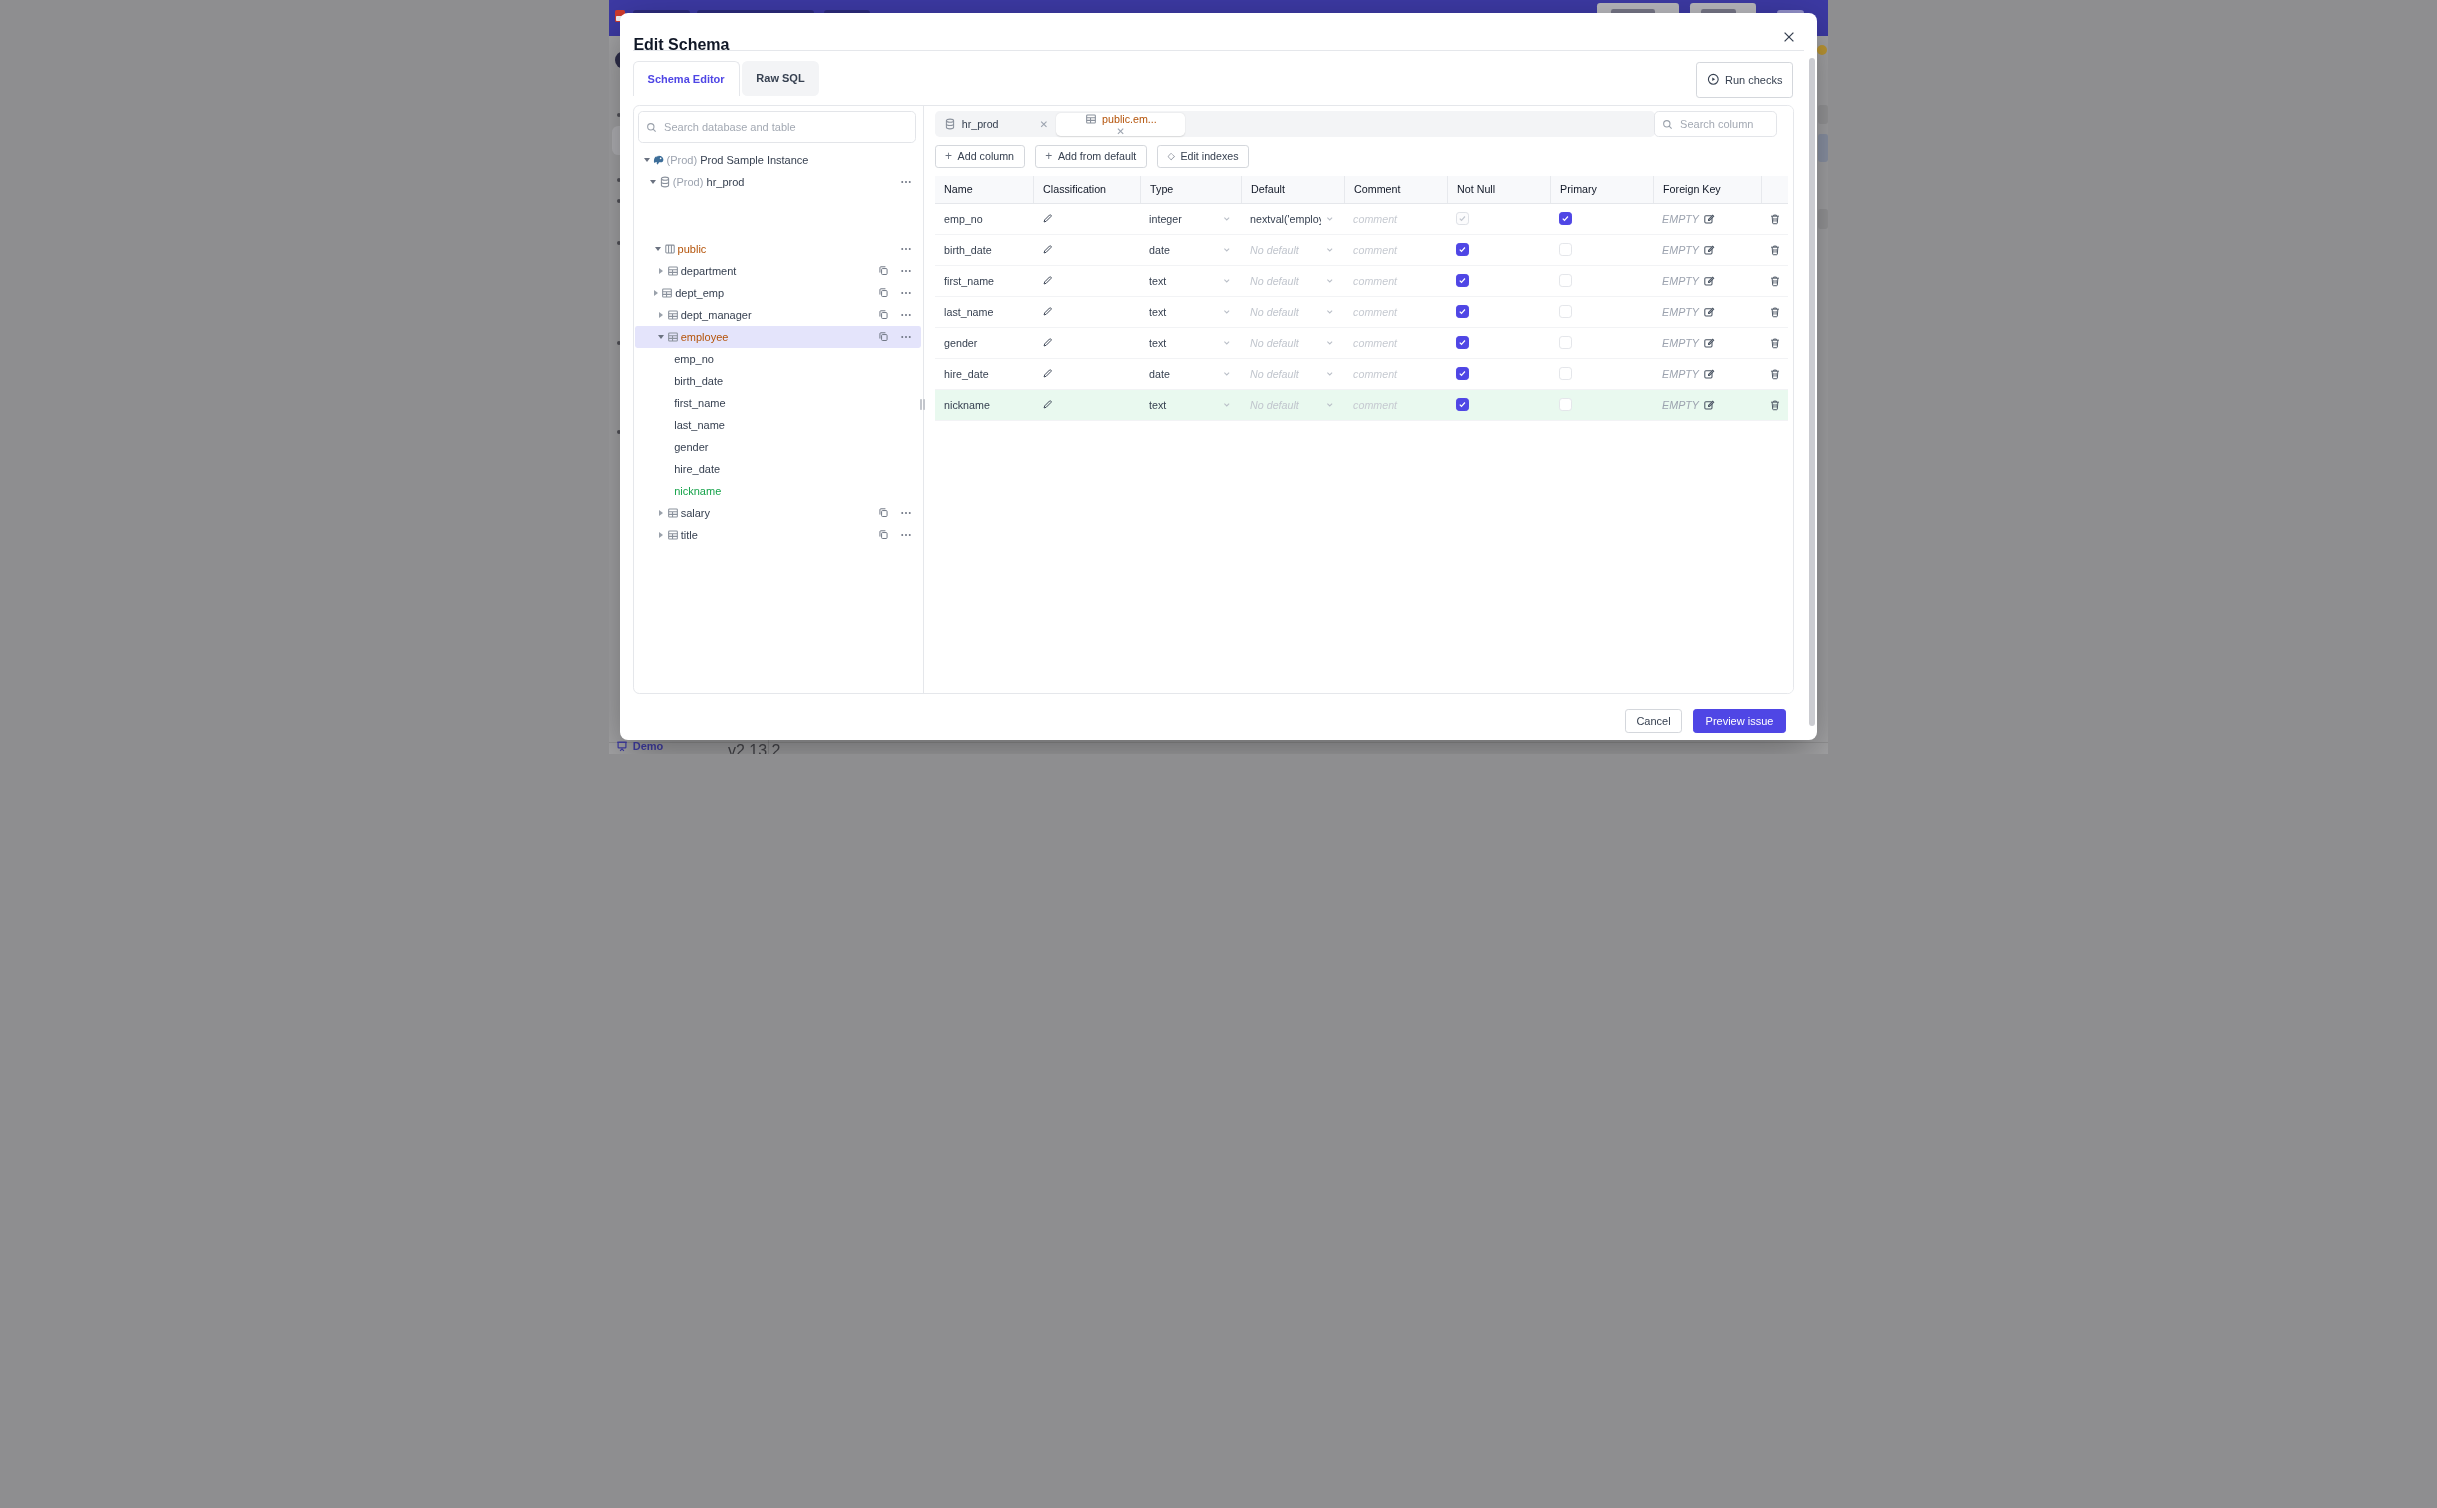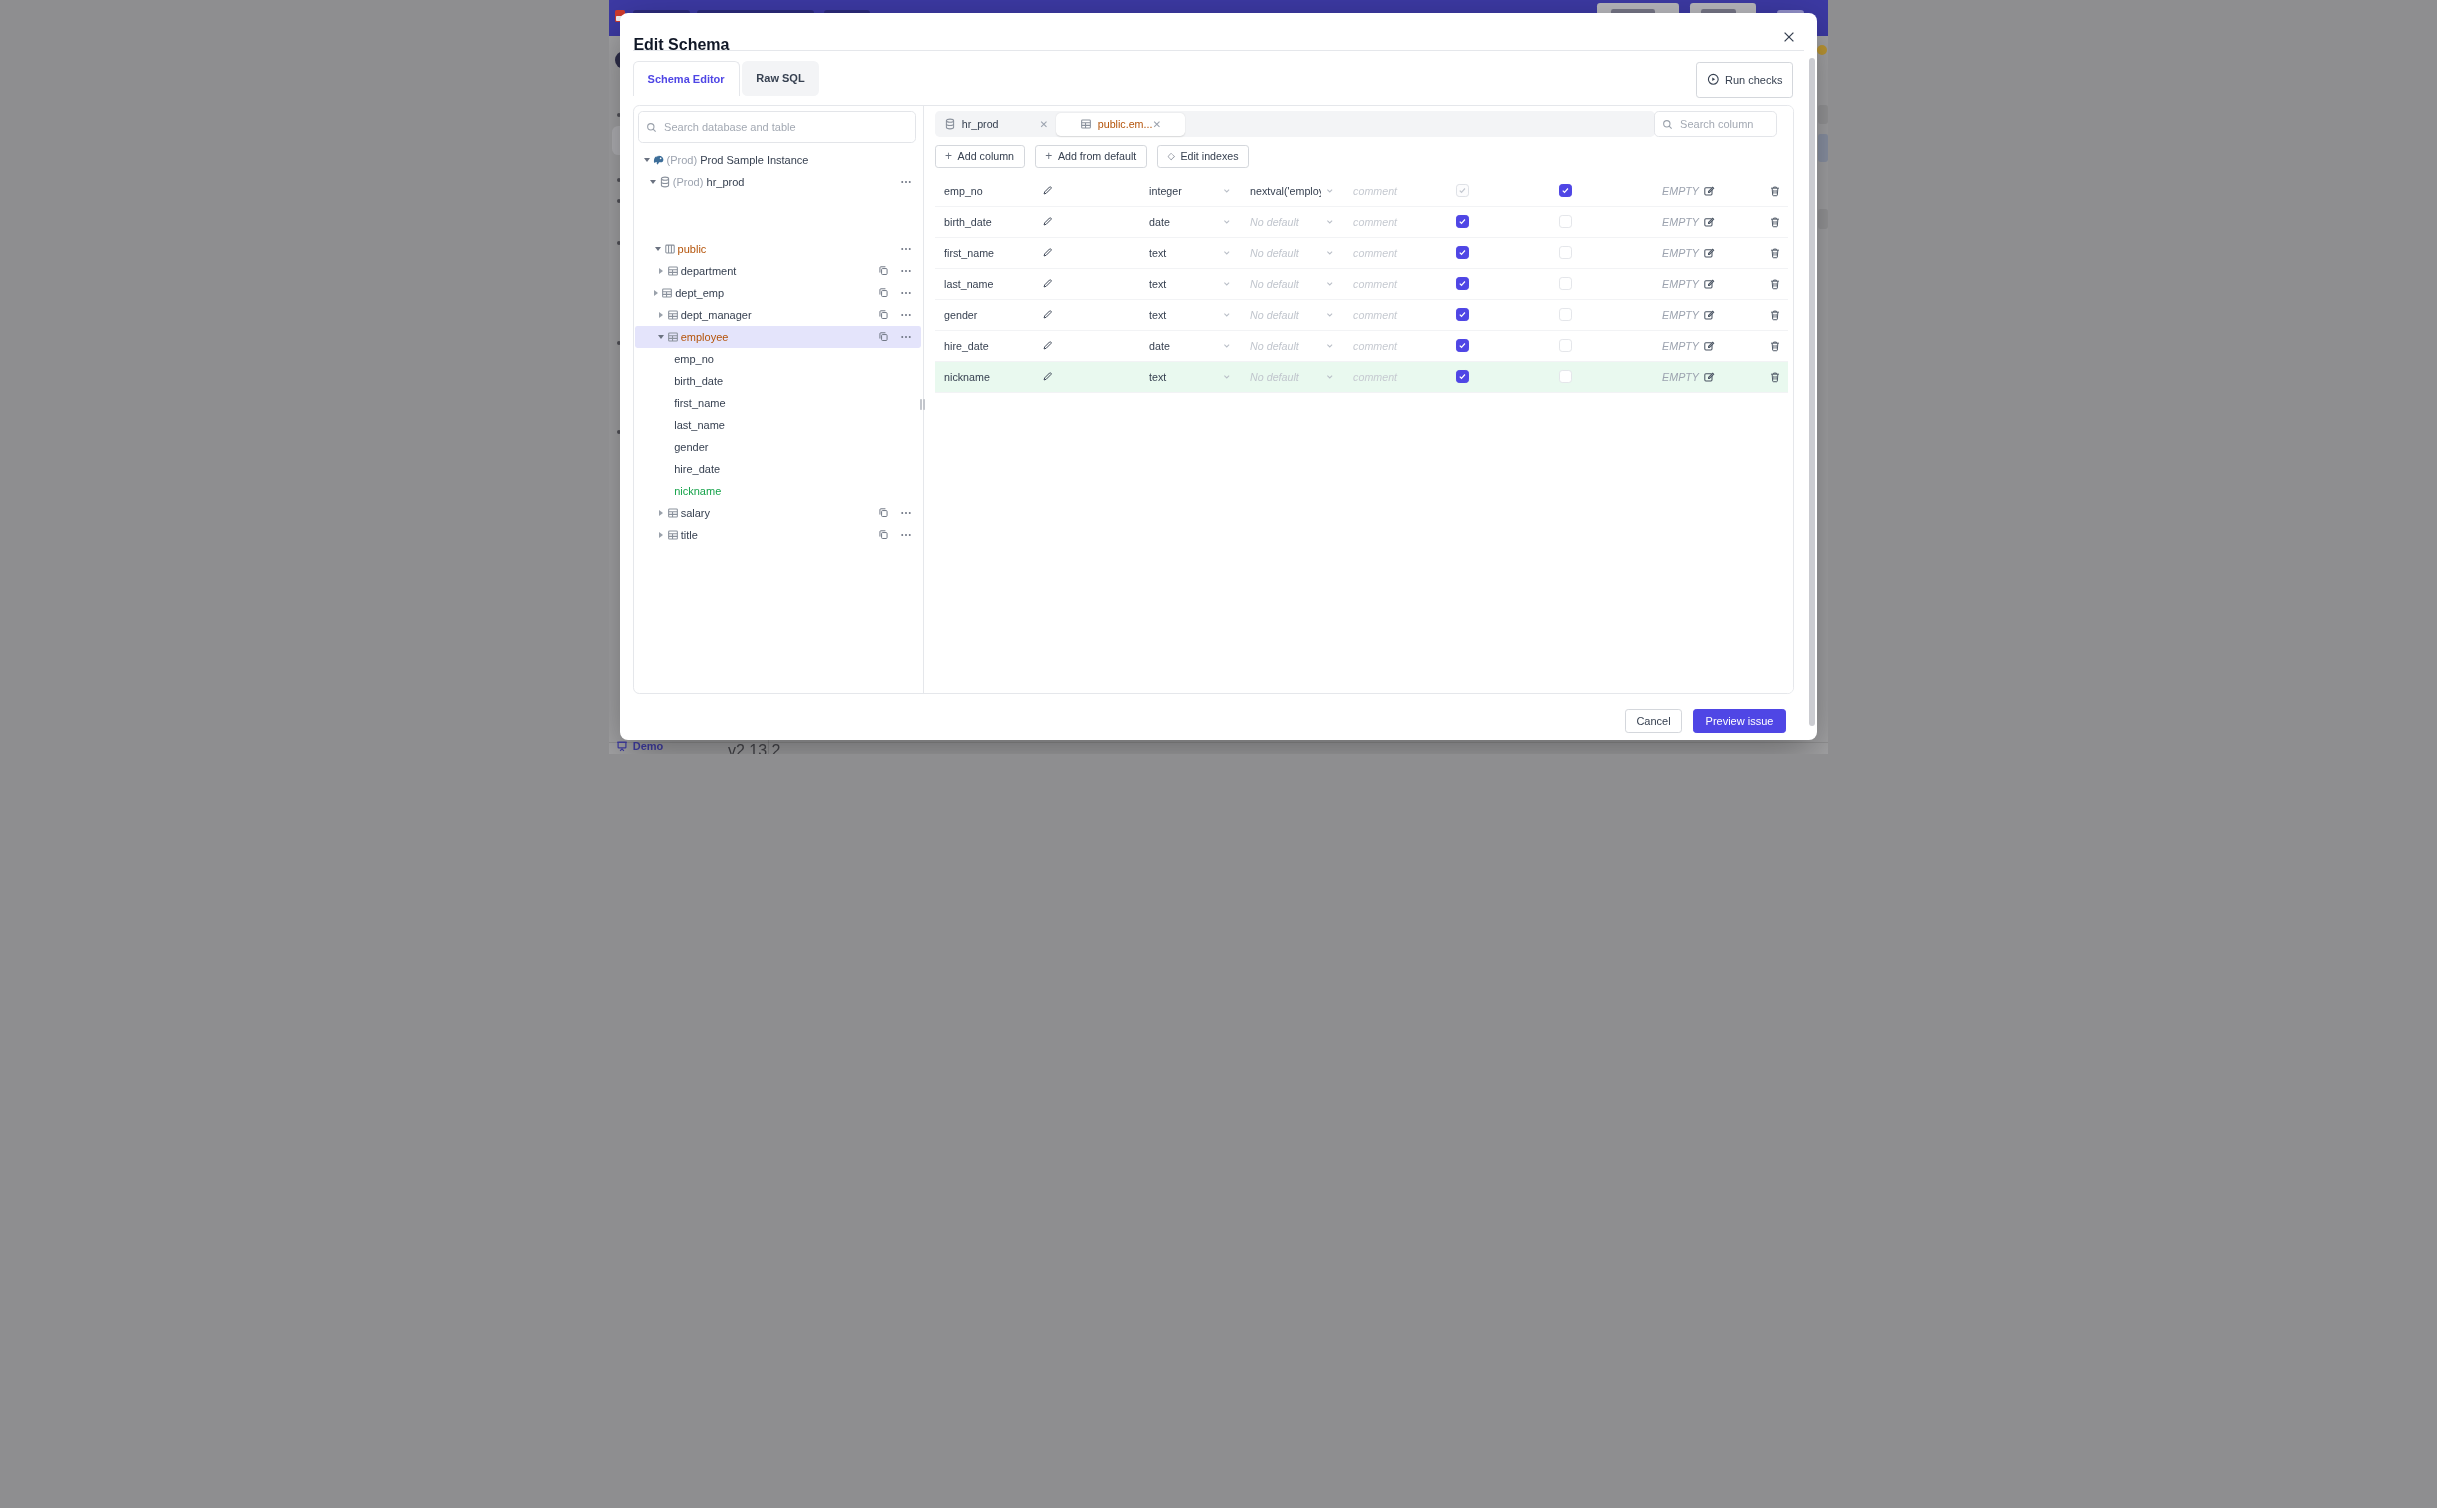--- a/index.html
+++ b/index.html
@@ -58,21 +58,21 @@
   .tree-label.amber{color:#b45309;}
   .tree-label.green{color:#16a34a;}
   .tree-actions{margin-left:auto;display:flex;align-items:center;gap:10.3px;color:#6b7280;}
   .icon-btn{display:flex;align-items:center;justify-content:center;cursor:pointer;color:#6b7280;}
 
   .main{flex:1;position:relative;background:#fff;}
   .chipbar{position:absolute;left:11px;top:5.5px;width:720px;height:26px;background:#f3f4f6;border-radius:4.7px;display:flex;align-items:center;padding:0 1.6px;}
   .chip{display:flex;align-items:center;font-size:10.7px;cursor:pointer;}
   .chip-plain{width:120px;padding:0 8px;color:#374151;justify-content:space-between;}
   .chip-left{display:flex;align-items:center;gap:5.5px;}
-  .chip-active{width:129px;height:23px;background:#fff;border-radius:4.7px;box-shadow:0 0.8px 1.6px rgba(0,0,0,.12);padding:0 8px;justify-content:center;color:#b45309;}
+  .chip-active{width:129px;height:23px;background:#fff;border-radius:4.7px;box-shadow:0 0.8px 1.6px rgba(0,0,0,.12);padding:0 8px;justify-content:space-between;color:#b45309;flex-direction:column;}
   .chip-x{color:#9ca3af;font-size:10.3px;}
   .col-search{position:absolute;left:730px;top:5.5px;width:123px;height:26px;border:0.8px solid #e3e5e9;border-radius:4.7px;display:flex;align-items:center;padding:0 7px;gap:5.5px;color:#9aa1ab;background:#fff;}
   .col-search input{border:none;outline:none;width:100%;font-size:11px;font-family:inherit;background:transparent;}
   .col-search input::placeholder{color:#a3a9b3;}
 
   .actions-row{position:absolute;left:11px;top:39px;display:flex;gap:10.3px;}
   .action-btn{height:23px;display:flex;align-items:center;gap:5.5px;padding:0 9.5px;border:0.8px solid #d4d7dc;border-radius:3.2px;background:#fff;font-size:10.7px;color:#374151;cursor:pointer;}
   .action-btn .pre{color:#6b7280;font-size:12px;line-height:1;}
 
   .col-table{position:absolute;left:11px;top:70px;width:853px;font-size:10.7px;}
@@ -505,20 +505,31 @@
               <span class="pre">+</span>
               <span>Add from default</span>
             </div>
           <div class="action-btn">
               <span class="pre" style="font-size:9.5px;">◇</span>
               <span>Edit indexes</span>
             </div>
         </div>
 
         <div class="col-table">
+          <div class="t-grid t-head">
+            <div class="cell">Name</div>
+            <div class="cell">Classification</div>
+            <div class="cell">Type</div>
+            <div class="cell">Default</div>
+            <div class="cell">Comment</div>
+            <div class="cell">Not Null</div>
+            <div class="cell">Primary</div>
+            <div class="cell">Foreign Key</div>
+            <div class="cell"></div>
+          </div>
           <div id="rows">
               <div class="t-grid t-row">
     <div class="cell cell-name">
                   <span class="type-text name-text">emp_no</span>
                 </div>
     <div class="cell">
       <span class="pencil-btn">
         <svg width="11" height="11" viewBox="0 0 16 16" fill="none" stroke="#374151" stroke-width="1.4">
                       <path d="M3 13l.9-3L11 2.9a1.2 1.2 0 0 1 1.7 0l.4.4a1.2 1.2 0 0 1 0 1.7L6 12.1z"></path>
                     </svg>

